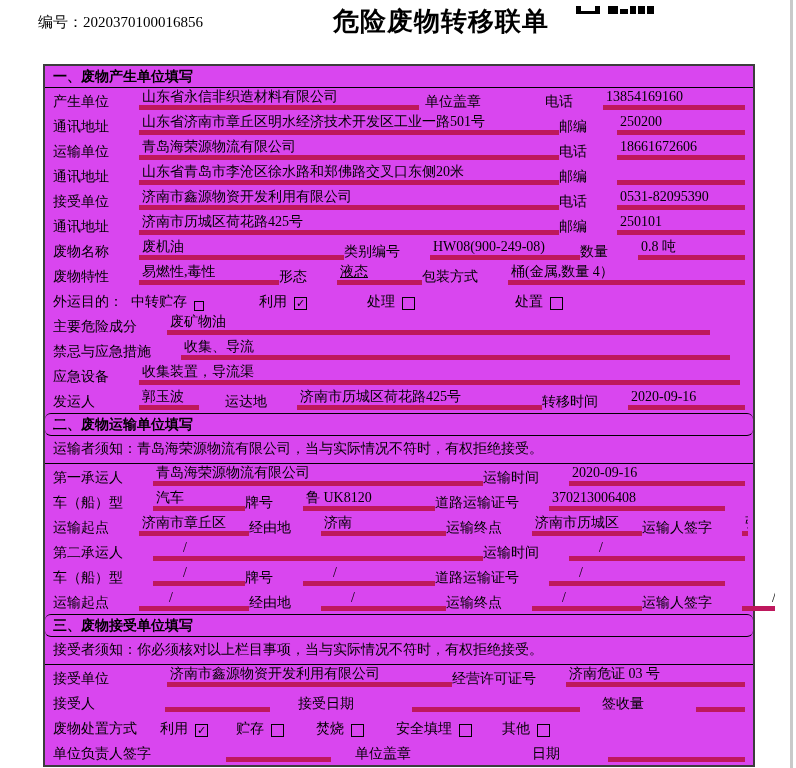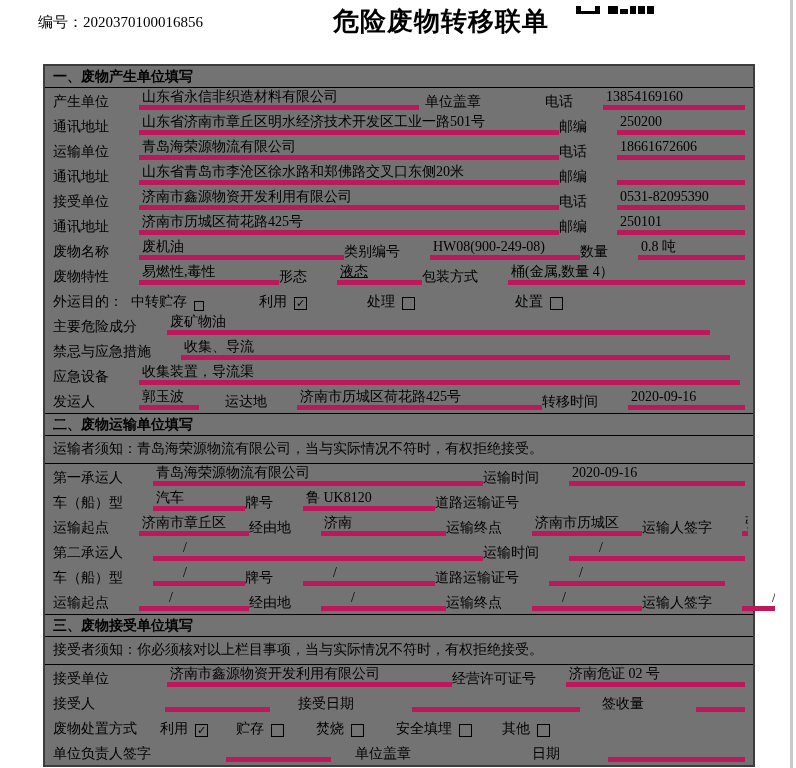--- a/index.html
+++ b/index.html
@@ -6,26 +6,26 @@
   body{
     width:796px;height:768px;position:relative;background:#ffffff;
     font-family:"Liberation Serif","DejaVu Serif",serif;color:#000;
     overflow:hidden;
   }
   .edge-strip{position:absolute;top:0;bottom:0;right:3px;width:3px;background:#c9c9c9;}
   .doc-header{position:relative;height:64px;}
   .serial{position:absolute;left:38px;top:13px;font-size:15px;white-space:nowrap;}
   .page-title{position:absolute;left:333px;top:4px;font-size:26px;font-weight:bold;letter-spacing:1px;white-space:nowrap;}
   .qr-frag{position:absolute;left:576px;top:0;width:78px;height:8px;}
-  .form-table{margin-left:43px;width:712px;border:2px solid #3d3d3d;box-sizing:border-box;background:#737373;}
+  .form-table{margin-left:43px;width:712px;border:2px solid #3d3d3d;box-sizing:border-box;background:#d946ef;}
   .section-title{
     font-weight:bold;font-size:14px;padding:2px 8px 1px 8px;height:18px;line-height:18px;
     border-bottom:1px solid #000;white-space:nowrap;
   }
-  .section + .section .section-title{border-top:1px solid #000;}
+  .section + .section .section-title{border-top:1px solid #000;border-radius:6px;}
   .notice-row{font-size:14px;padding:4px 8px 5px 8px;border-bottom:1px solid #000;white-space:nowrap;}
   .form-row{display:flex;align-items:flex-end;height:25px;padding:0 8px 3px 8px;font-size:14px;box-sizing:border-box;}
   .lbl{white-space:nowrap;margin-right:8px;line-height:17px;}
   .plain{white-space:nowrap;margin:0 6px;line-height:17px;}
   .val{
     border-bottom:5px solid #be185d;white-space:nowrap;padding:0 3px;line-height:17px;
     min-height:17px;box-sizing:border-box;overflow:hidden;flex-shrink:0;margin-left:22px;
   }
   .val.grow{flex:1 1 auto;}
   .val.slash{padding-left:30px;}
@@ -168,20 +168,21 @@
         <span class="val" style="width: 330px;">青岛海荣源物流有限公司</span>
         <span class="lbl">运输时间</span>
         <span class="val grow">2020-09-16</span>
       </div>
       <div class="form-row">
         <span class="lbl">车（船）型</span>
         <span class="val" style="width: 92px;">汽车</span>
         <span class="lbl">牌号</span>
         <span class="val" style="width: 132px;">鲁 UK8120</span>
         <span class="lbl">道路运输证号</span>
+        <span class="val grow" style="margin-right: 20px;">370213006408</span>
       </div>
       <div class="form-row">
         <span class="lbl">运输起点</span>
         <span class="val" style="width: 110px;">济南市章丘区</span>
         <span class="lbl">经由地</span>
         <span class="val" style="width: 125px;">济南</span>
         <span class="lbl">运输终点</span>
         <span class="val" style="width: 110px;">济南市历城区</span>
         <span class="lbl">运输人签字</span>
         <span class="val grow">张春雷</span>
@@ -212,21 +213,21 @@
       </div>
     </div>
     <div class="section">
       <div class="section-title">三、废物接受单位填写</div>
       <div class="notice-row">接受者须知：你必须核对以上栏目事项，当与实际情况不符时，有权拒绝接受。</div>
       <div class="form-row">
         <span class="lbl">接受单位</span>
         <span class="gapseg" style="width: 28px;"></span>
         <span class="val" style="width: 285px;">济南市鑫源物资开发利用有限公司</span>
         <span class="lbl">经营许可证号</span>
-        <span class="val grow">济南危证 02 号</span>
+        <span class="val grow">济南危证 03 号</span>
       </div>
       <div class="form-row">
         <span class="lbl">接受人</span>
         <span class="gapseg" style="width: 40px;"></span>
         <span class="val" style="width: 105px;"></span>
         <span class="gapseg" style="width: 28px;"></span>
         <span class="lbl">接受日期</span>
         <span class="gapseg" style="width: 28px;"></span>
         <span class="val" style="width: 168px;"></span>
         <span class="gapseg" style="width: 22px;"></span>

